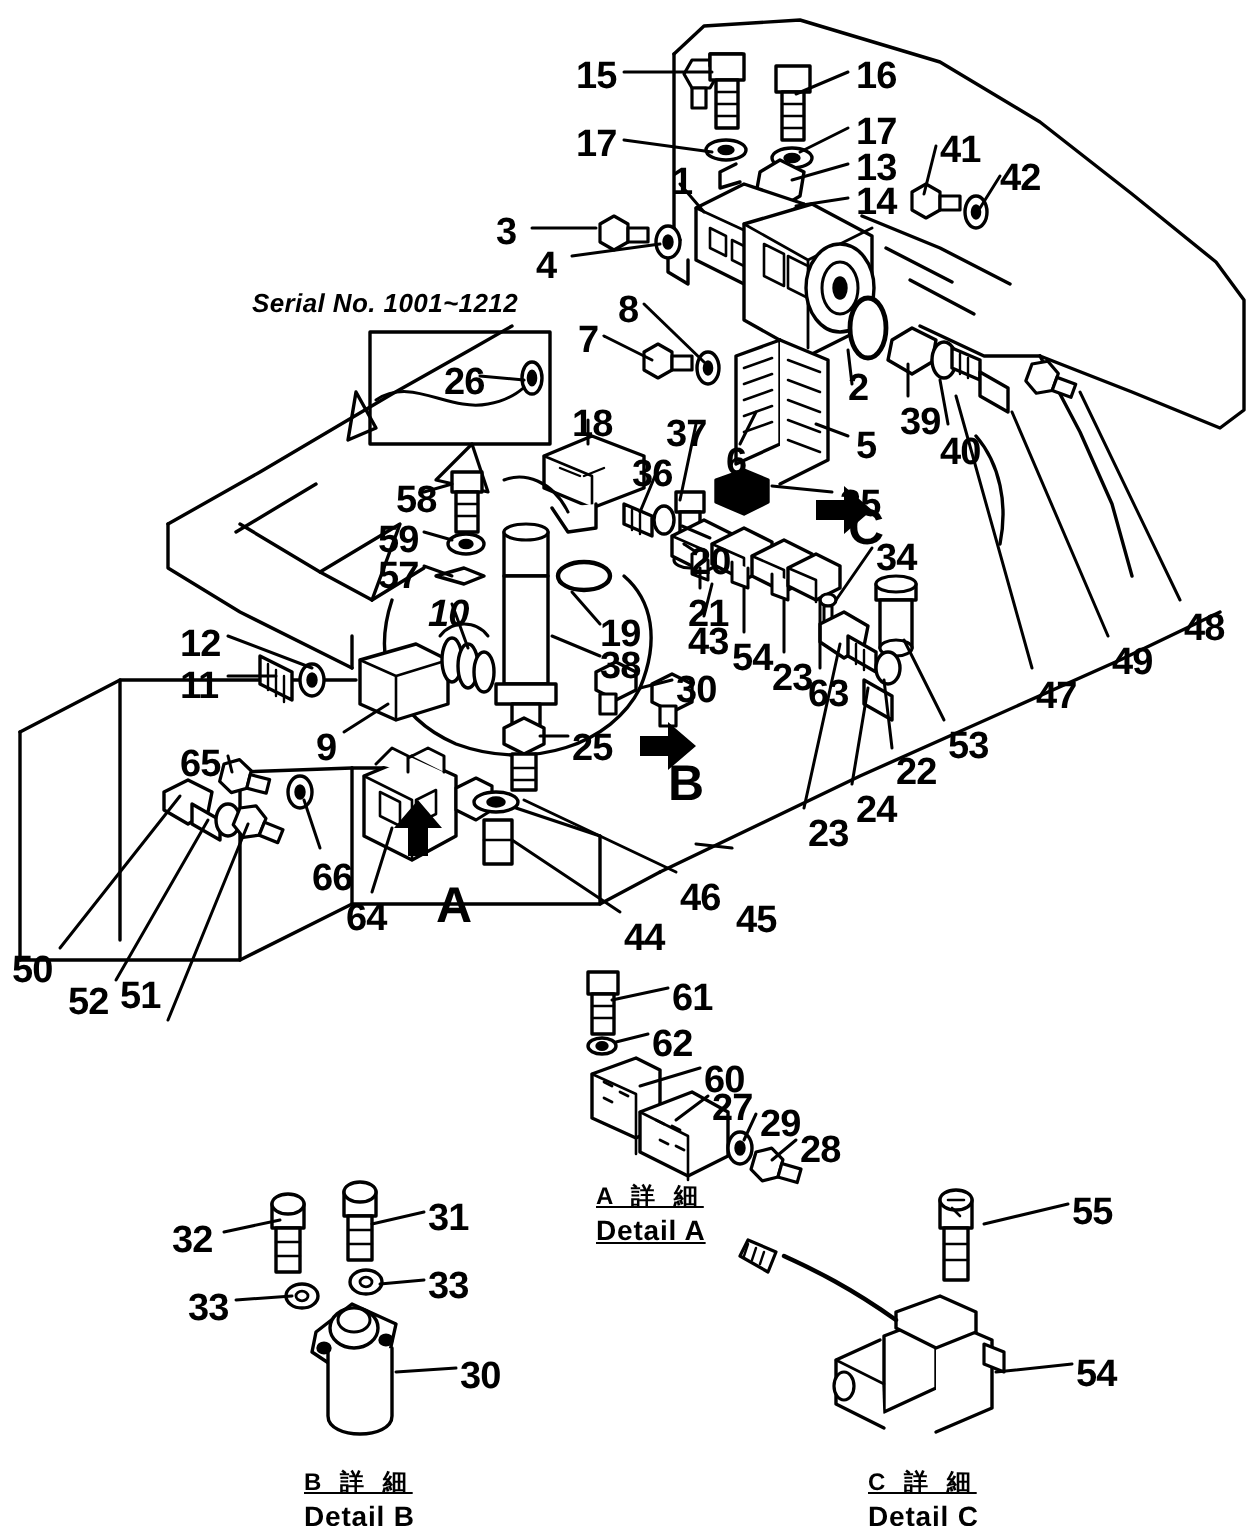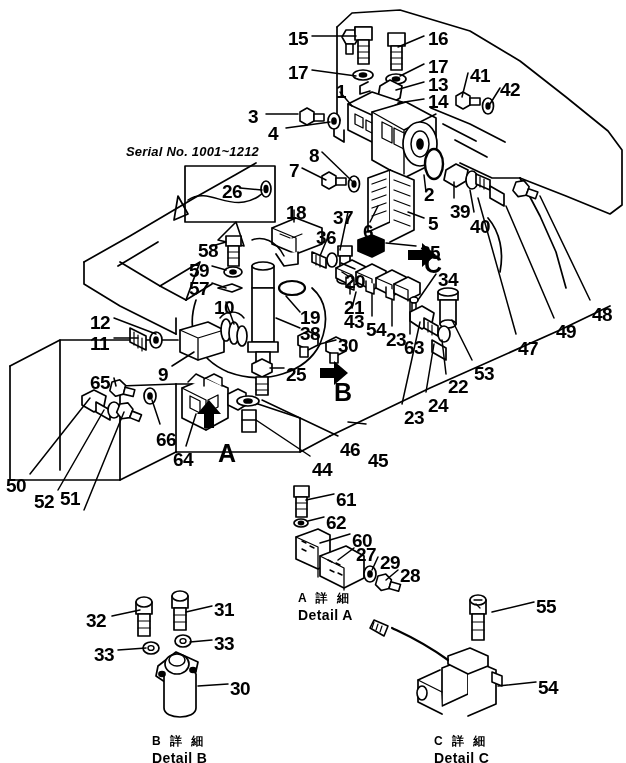--- a/index.html
+++ b/index.html
@@ -6,21 +6,21 @@
   body{width:626px;height:763px;font-family:"Liberation Sans",sans-serif;overflow:hidden;}
   #sheet{position:relative;width:626px;height:763px;background:#fff;}
   svg#art{position:absolute;left:0;top:0;width:626px;height:763px;}
   .lbl{position:absolute;font-family:"Liberation Sans",sans-serif;font-weight:bold;
        color:#000;white-space:nowrap;line-height:1;}
   .num{font-size:19px;letter-spacing:-0.5px;}
   .arrowltr{font-size:25px;font-weight:bold;}
   .serial{font-size:13px;font-weight:bold;letter-spacing:0.2px;font-style:italic;}
   .capjp{font-size:12px;font-weight:bold;letter-spacing:3px;}
   .capen{font-size:14px;font-weight:bold;letter-spacing:0.4px;}
-  .capwrap{position:absolute;text-align:left;}
+  .capwrap{position:absolute;text-align:left;text-decoration:underline;}
 </style>
 </head>
 <body>
 
 <div id="sheet">
 
   <svg id="art" viewBox="0 0 626 763">
     <defs>
       <g id="bolt-hex">
         <path d="M0,0 l7,-4 l7,4 l0,9 l-7,4 l-7,-4 z" fill="#fff" stroke="#000" stroke-width="1.6"></path>
@@ -409,21 +409,21 @@
       <div class="lbl num" style="left: 366px; top: 320px;">54</div>
       <div class="lbl num" style="left: 386px; top: 330px;">23</div>
       <div class="lbl num" style="left: 404px; top: 338px;">63</div>
       <div class="lbl num" style="left: 222px; top: 182px;">26</div>
       <div class="lbl num" style="left: 286px; top: 203px;">18</div>
       <div class="lbl num" style="left: 174px; top: 241px; margin-left: 24px;">58</div>
       <div class="lbl num" style="left: 189px; top: 261px;">59</div>
       <div class="lbl num" style="left: 189px; top: 279px;">57</div>
       <div class="lbl num" style="left: 300px; top: 308px;">19</div>
       <div class="lbl num" style="left: 300px; top: 324px;">38</div>
-      <div class="lbl num" style="left: 214px; top: 298px;">10</div>
+      <div class="lbl num" style="left: 214px; top: 298px; font-style: italic;">10</div>
       <div class="lbl num" style="left: 90px; top: 313px;">12</div>
       <div class="lbl num" style="left: 90px; top: 334px;">11</div>
       <div class="lbl num" style="left: 158px; top: 365px;">9</div>
       <div class="lbl num" style="left: 338px; top: 336px;">30</div>
       <div class="lbl num" style="left: 286px; top: 365px;">25</div>
       <div class="lbl num" style="left: 90px; top: 373px;">65</div>
       <div class="lbl num" style="left: 156px; top: 430px;">66</div>
       <div class="lbl num" style="left: 173px; top: 450px;">64</div>
       <div class="lbl num" style="left: 368px; top: 427px; margin-top: 24px;">45</div>
       <div class="lbl num" style="left: 340px; top: 440px;">46</div>

